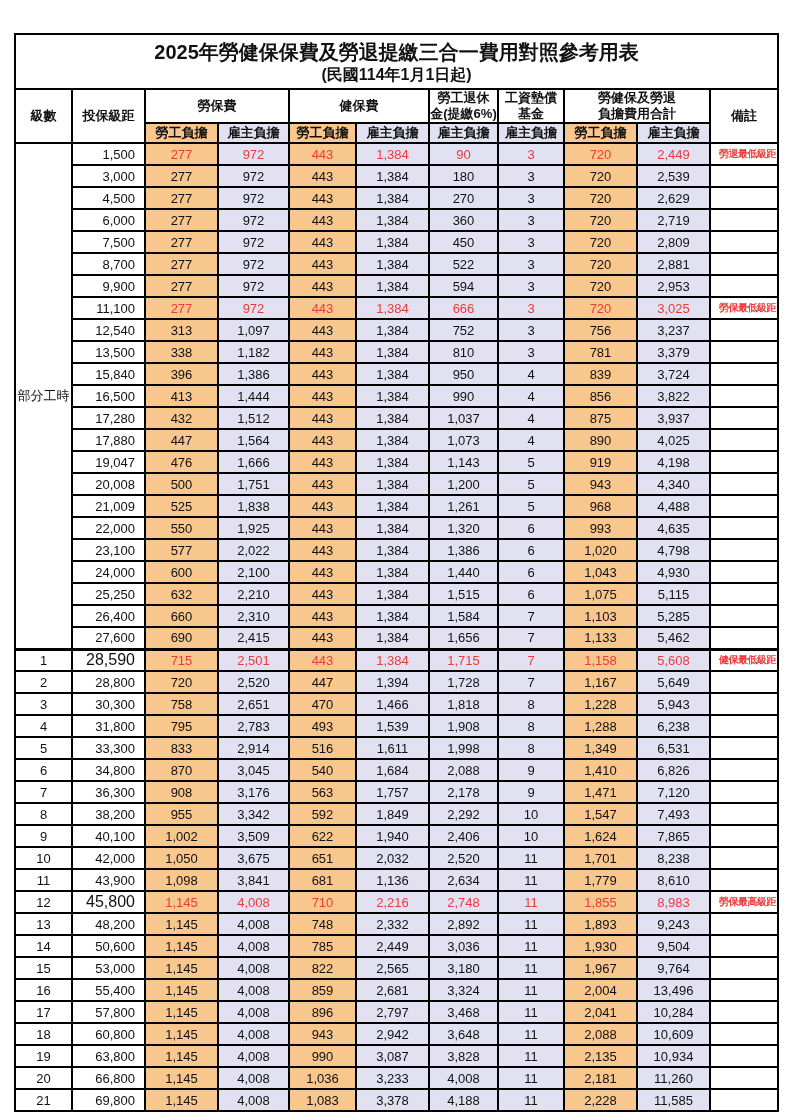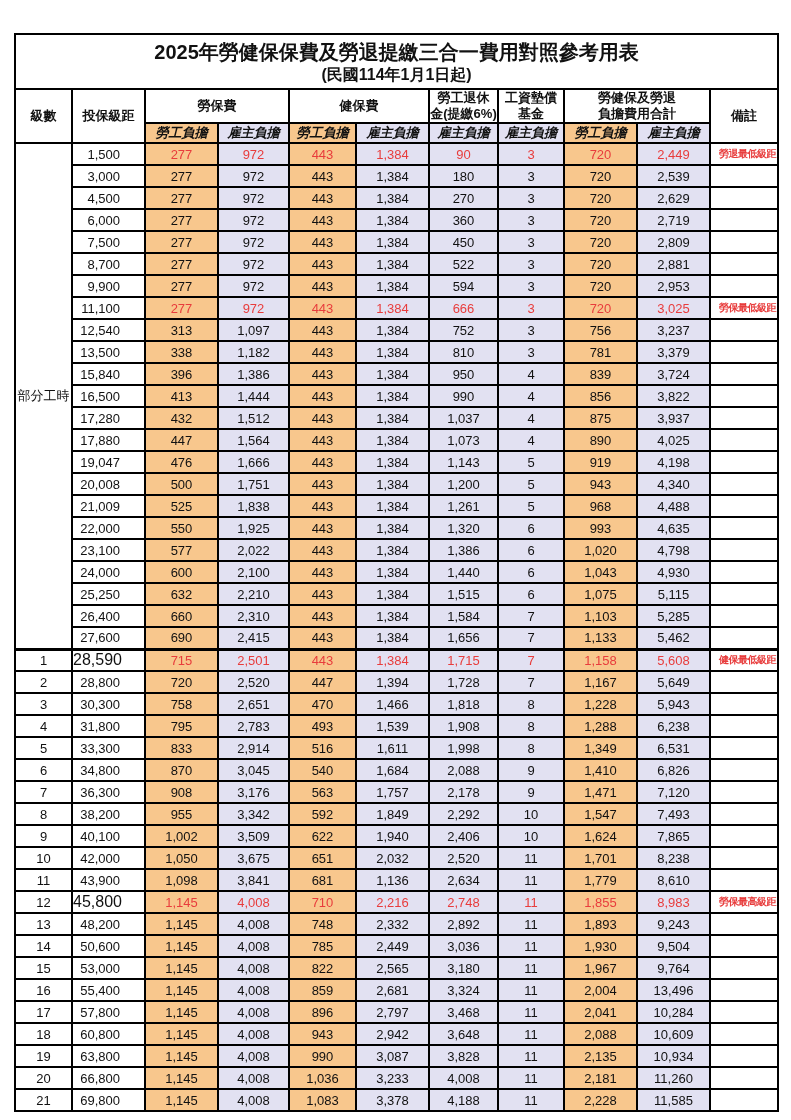--- a/index.html
+++ b/index.html
@@ -16,25 +16,25 @@
     border:2px solid #000;overflow:hidden;white-space:nowrap;
     padding:0;vertical-align:middle;
   }
   
   .title-cell{height:53px;text-align:center;background:#fff;}
   .title-main{font-size:20px;font-weight:bold;line-height:26px;}
   .title-sub{font-size:16px;font-weight:bold;line-height:20px;}
   
   thead th{font-weight:bold;font-size:13px;text-align:center;background:#fff;}
   .hdr-top{height:32px;line-height:16px;}
-  .hdr-sub{height:18px;font-size:12.5px;font-style:italic;}
+  .hdr-sub{height:18px;font-size:12.5px;}
   
   tbody tr{height:22px;}
   tbody td{font-size:13px;text-align:center;}
-  td.bracket{text-align:right;padding-right:24px;}
+  td.bracket{text-align:right;padding-right:9px;}
   td.levelcell{font-size:13px;}
   td.part-time{background:#fff;font-size:13px;text-align:center;margin-top:8px;}
   td.remark{font-size:10px;color:#e83c3c;font-weight:bold;padding:0 1px;letter-spacing:-0.5px;text-align:right;}
   .w{background:#f8c78d;}
   .e{background:#e2e1f2;}
   tr.red td.val, tr.red td.remark{color:#e83c3c;}
   td.big{font-size:16px;margin-left:24px;}
   tr.thick-top td{border-top-width:3px;}
 </style>
 </head>

